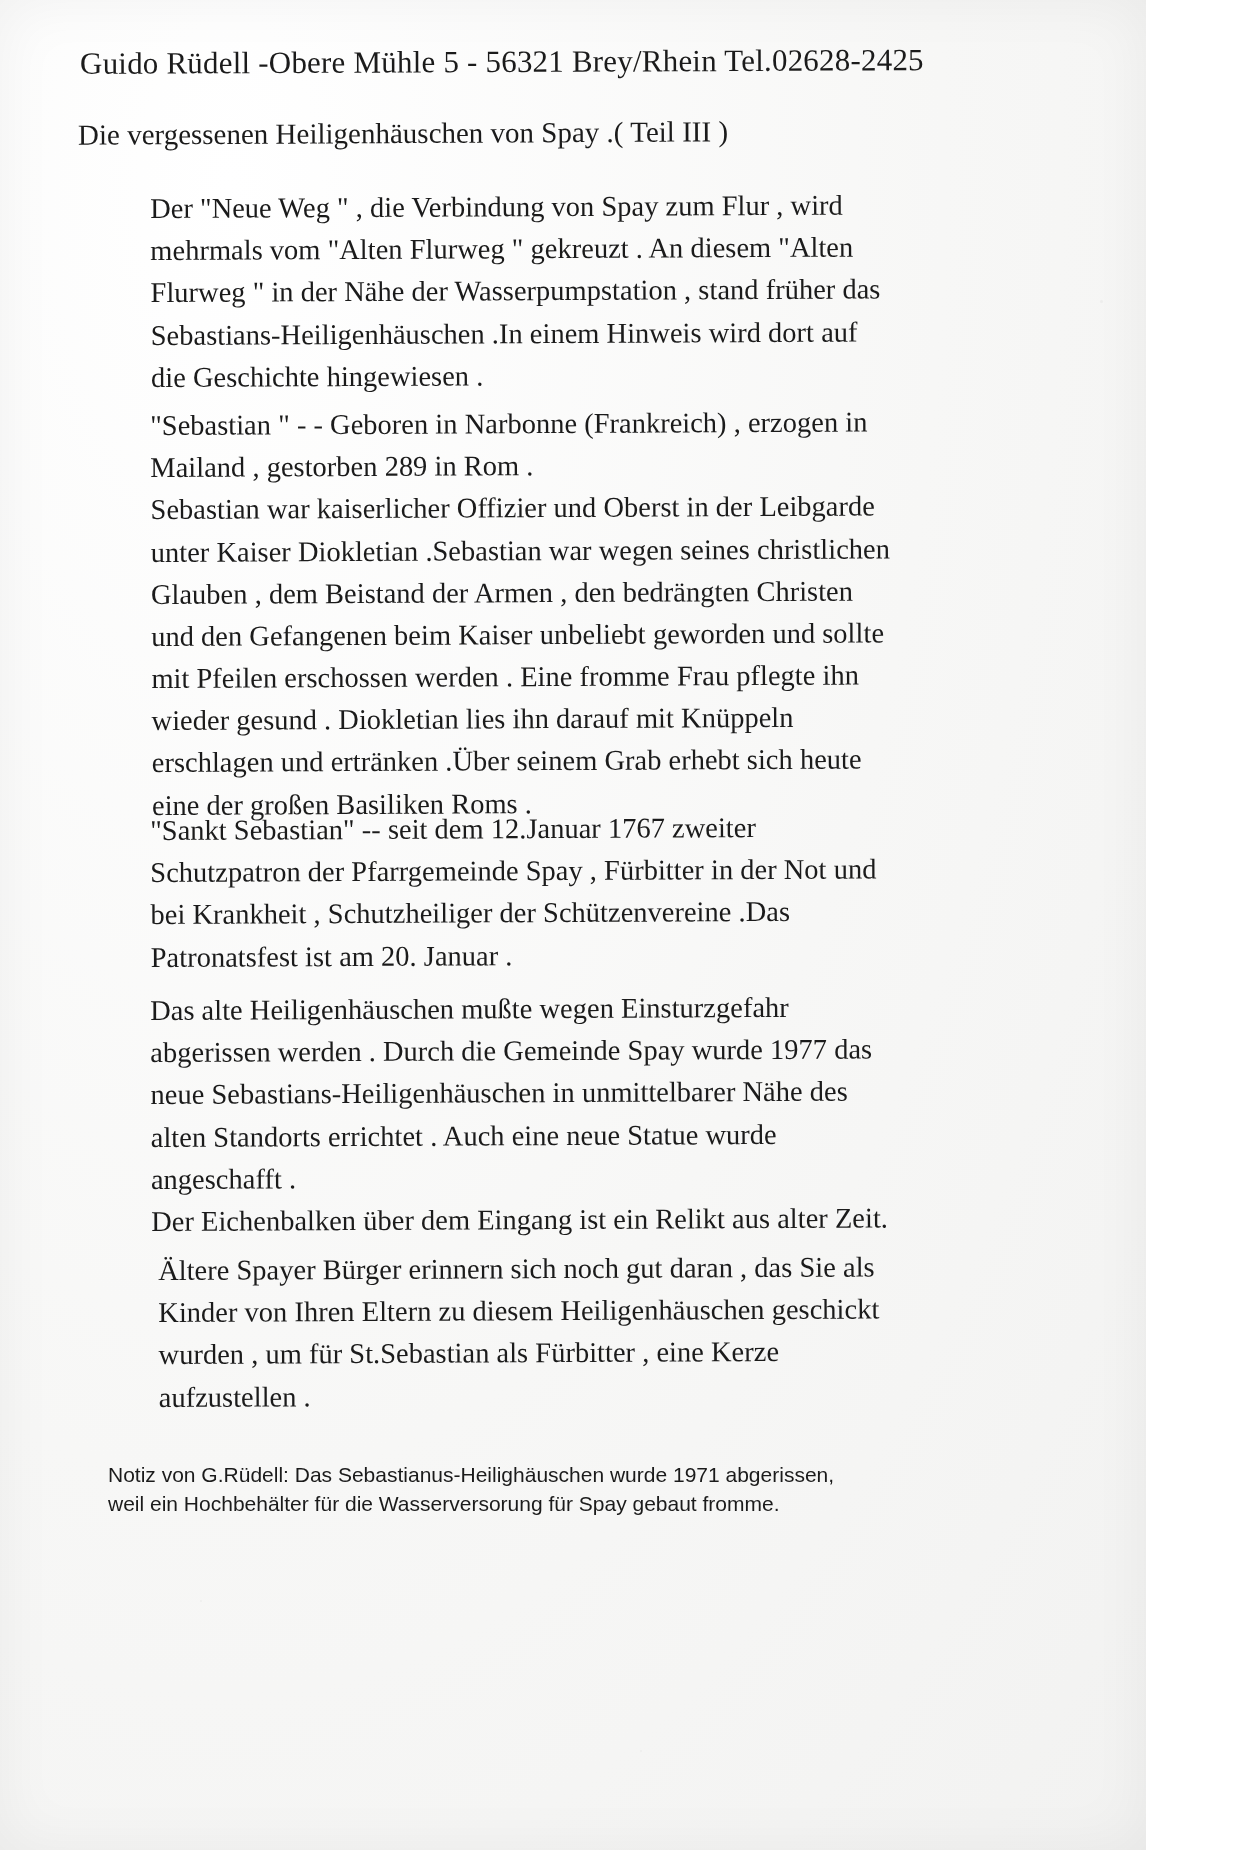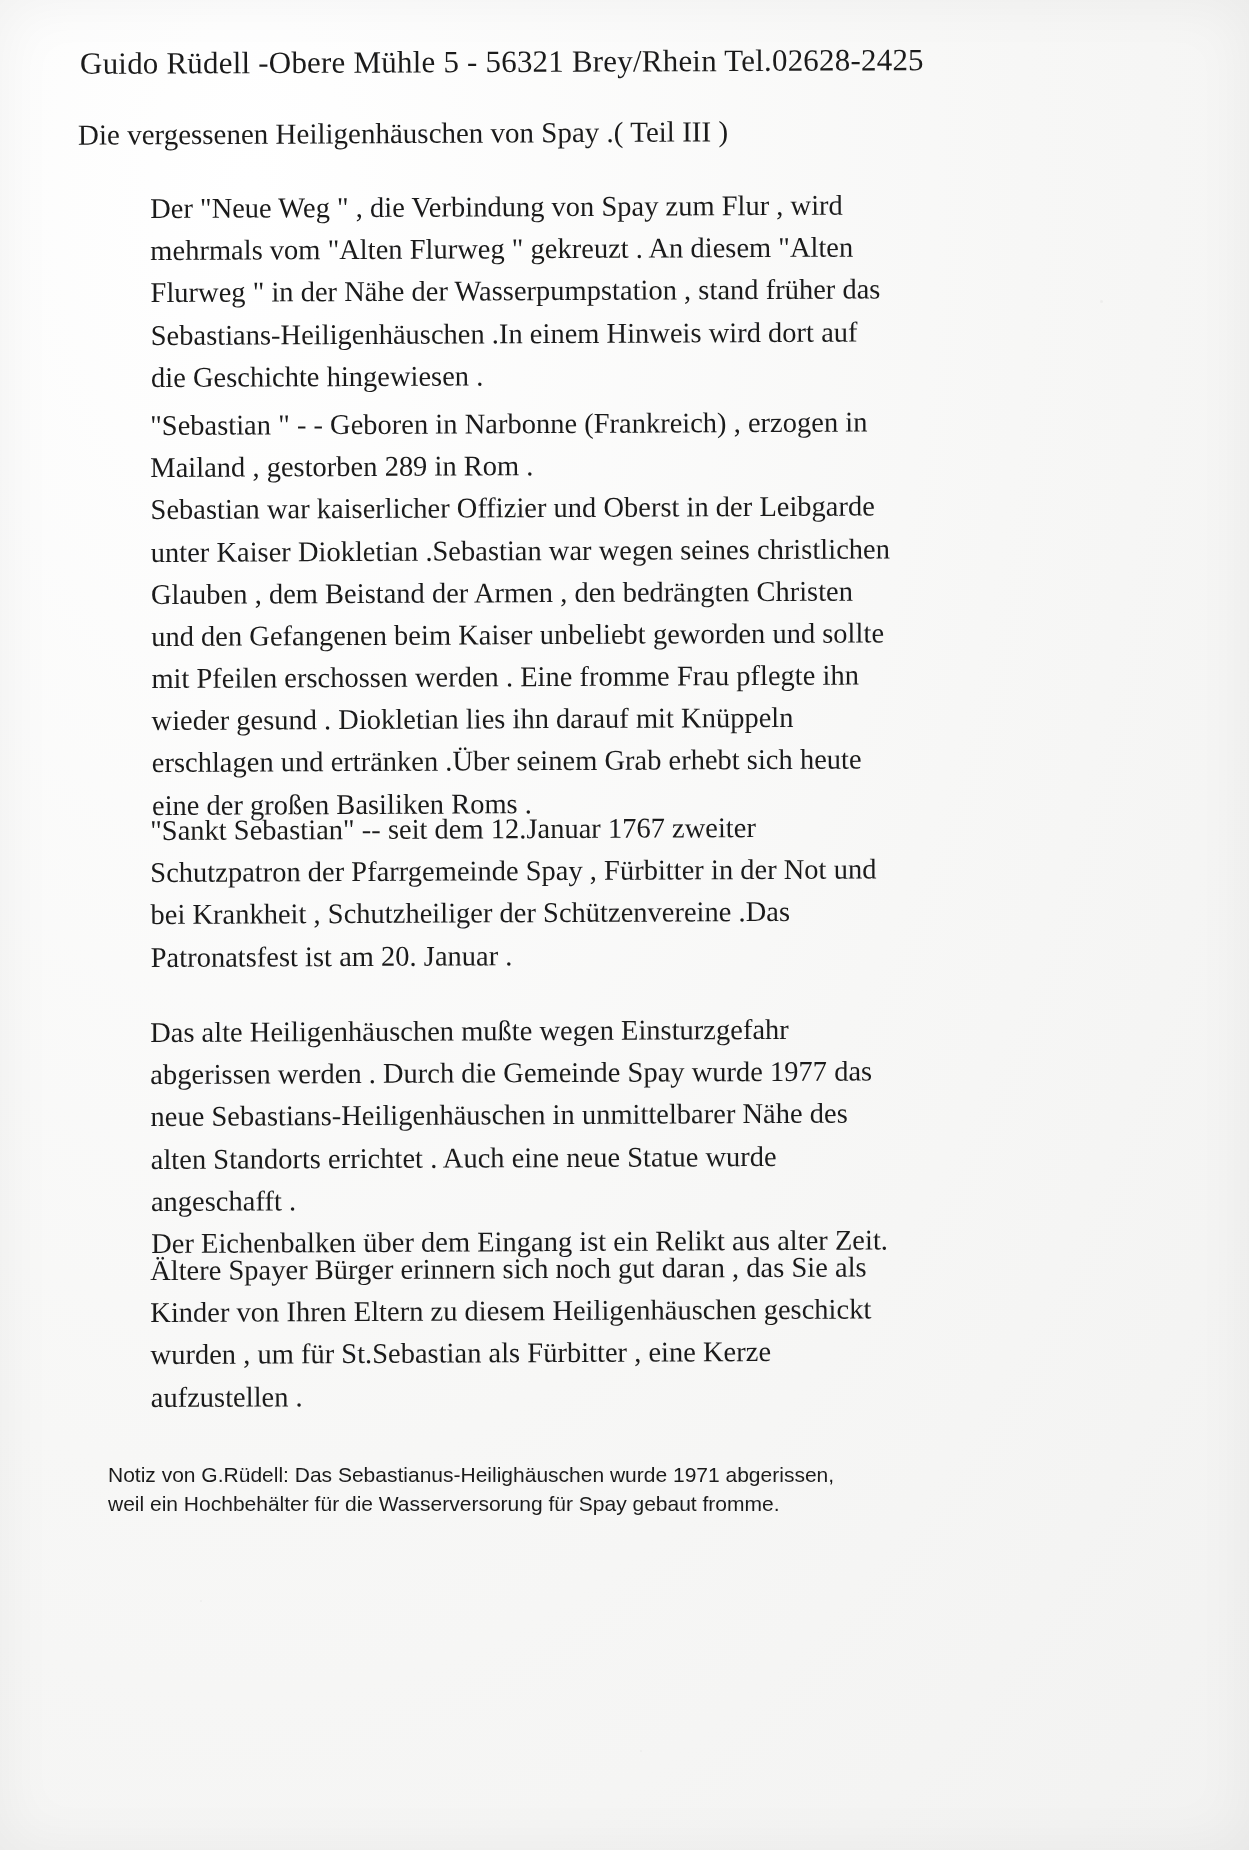--- a/index.html
+++ b/index.html
@@ -2,21 +2,21 @@
 <html><head>
 <meta charset="utf-8">
 <style>
   html, body {
     margin: 0;
     padding: 0;
     background: #ffffff;
   }
   .page {
     position: relative;
-    width: 1249px;
+    width: 1146px;
     height: 1850px;
     background: #fbfbfa;
     background-image:
       radial-gradient(ellipse at 20% 10%, #ffffff 0%, #f7f7f6 55%, #f2f2f1 100%);
     overflow: hidden;
     font-family: "Liberation Serif", serif;
     color: #1b1b1b;
   }
   
   .page::before {
@@ -61,22 +61,22 @@
     transform-origin: left top;
   }
   .para .line {
     display: block;
     white-space: nowrap;
   }
 
   .p1 { top: 188px; }
   .p2 { top: 405px; }
   .p3 { top: 810px; }
-  .p4 { top: 1012px; }
-  .p5 { top: 1250px; }
+  .p4 { top: 990px; }
+  .p5 { top: 1250px; margin-left: 8px; }
 
   .footnote {
     position: absolute;
     left: 108px;
     top: 1460px;
     right: 100px;
     font-family: "Liberation Sans", sans-serif;
     font-size: 21px;
     line-height: 1.4;
     color: #1b1b1b;

